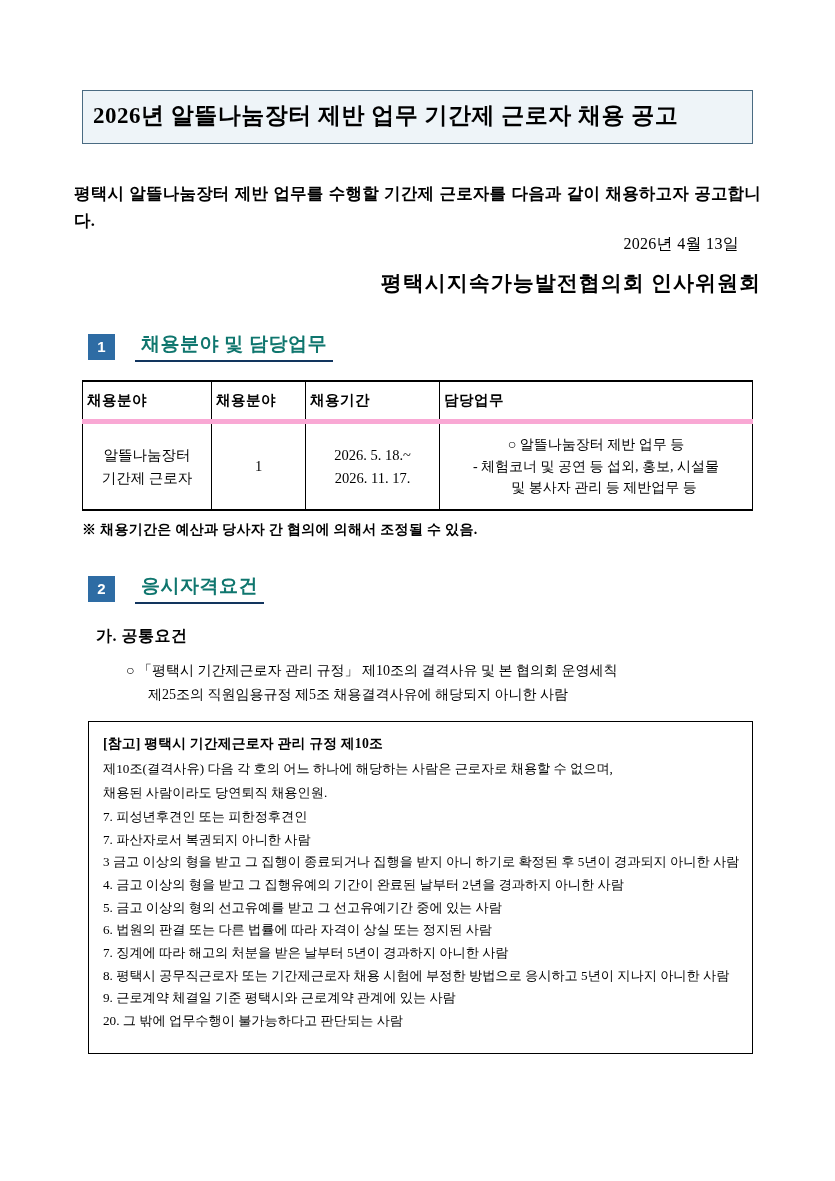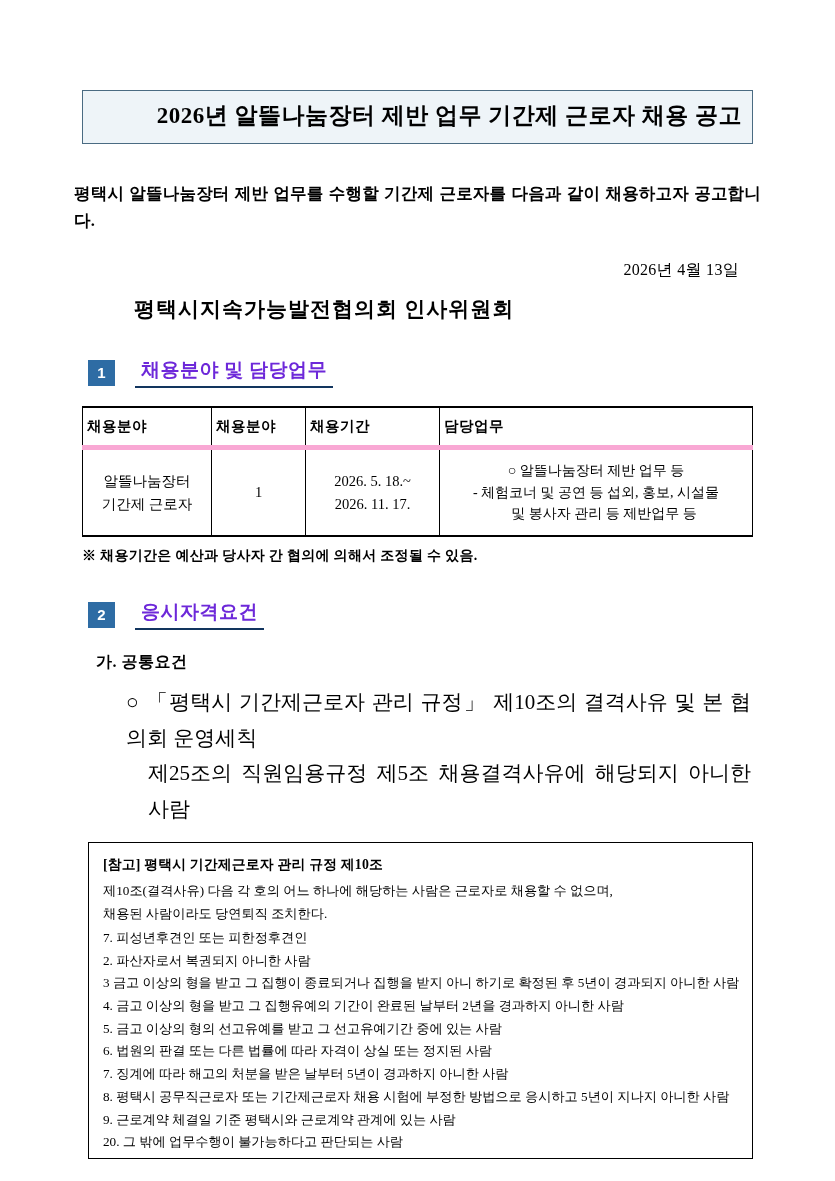--- a/index.html
+++ b/index.html
@@ -20,21 +20,21 @@
     height: 1181px;
     box-sizing: border-box;
     padding: 70px 74px 40px 74px;
     position: relative;
   }
 
   
   .title-box {
     border: 1px solid #4a6b82;
     background: #eef4f8;
-    text-align: right;
+    text-align: left;
     padding: 11px 10px 13px 10px;
     margin: 20px 8px 0 8px;
   }
   .title-box .title-text {
     font-size: 23px;
     font-weight: bold;
     letter-spacing: 0.5px;
     line-height: 1.2;
   }
 
@@ -42,29 +42,28 @@
   .intro {
     margin-top: 36px;
     font-size: 16.5px;
     line-height: 1.65;
     text-align: justify;
     letter-spacing: 0.2px;
     font-weight: bold;
   }
 
   .date-line {
-    margin-top: 26px;
     text-align: right;
     font-size: 16px;
     padding-right: 22px;
     letter-spacing: 0.3px;
   }
   .org-line {
     margin-top: 14px;
-    text-align: left;
+    text-align: right;
     font-size: 21px;
     font-weight: bold;
     letter-spacing: 1px;
     padding-left: 60px;
   }
 
   
   .section-head {
     display: flex;
     align-items: center;
@@ -80,21 +79,21 @@
     display: flex;
     align-items: center;
     justify-content: center;
     font-family: "Liberation Sans", sans-serif;
     margin-left: 14px;
   }
   .section-title {
     margin-left: 20px;
     font-size: 19px;
     font-weight: bold;
-    color: #6d28d9;
+    color: #0f766e;
     border-bottom: 2px solid #12355e;
     padding: 0 6px 3px 6px;
     letter-spacing: 0.5px;
   }
 
   
   table.recruit {
     margin: 18px 8px 0 8px;
     width: calc(100% - 16px);
     border-collapse: collapse;
@@ -138,32 +137,32 @@
 
   
   .sub-head {
     margin: 22px 0 0 22px;
     font-size: 16px;
     font-weight: bold;
     letter-spacing: 0.5px;
   }
   .bullet-item {
     margin: 12px 0 0 52px;
-    font-size: 21px;
+    font-size: 14px;
     line-height: 1.7;
     text-align: justify;
     padding-right: 10px;
   }
   .bullet-item .cont { display: block; padding-left: 22px; }
 
   
   .ref-box {
     margin: 14px 8px 0 14px;
     border: 1.5px solid #000;
-    padding: 10px 14px 4px 14px;
+    padding: 10px 14px 20px 14px;
     font-size: 13.2px;
     line-height: 1.72;
   }
   .ref-title {
     font-weight: bold;
     font-size: 13.8px;
     margin-bottom: 3px;
     letter-spacing: 0.2px;
   }
   .ref-lead { margin-bottom: 1px; }
@@ -227,23 +226,23 @@
   <div class="sub-head">가. 공통요건</div>
 
   <div class="bullet-item">
     <span>○ 「평택시 기간제근로자 관리 규정」 제10조의 결격사유 및 본 협의회 운영세칙</span>
     <span class="cont">제25조의 직원임용규정 제5조 채용결격사유에 해당되지 아니한 사람</span>
   </div>
 
   <div class="ref-box">
     <div class="ref-title">[참고] 평택시 기간제근로자 관리 규정 제10조</div>
     <div class="ref-lead">제10조(결격사유) 다음 각 호의 어느 하나에 해당하는 사람은 근로자로 채용할 수 없으며,</div>
-    <div class="ref-lead">채용된 사람이라도 당연퇴직 조치한다.</div>
+    <div class="ref-lead">채용된 사람이라도 당연퇴직 채용인원.</div>
     <div class="ref-line">7. 피성년후견인 또는 피한정후견인</div>
-    <div class="ref-line">2. 파산자로서 복권되지 아니한 사람</div>
+    <div class="ref-line">7. 파산자로서 복권되지 아니한 사람</div>
     <div class="ref-line">3 금고 이상의 형을 받고 그 집행이 종료되거나 집행을 받지 아니 하기로 확정된 후 5년이 경과되지 아니한 사람</div>
     <div class="ref-line">4. 금고 이상의 형을 받고 그 집행유예의 기간이 완료된 날부터 2년을 경과하지 아니한 사람</div>
     <div class="ref-line">5. 금고 이상의 형의 선고유예를 받고 그 선고유예기간 중에 있는 사람</div>
     <div class="ref-line">6. 법원의 판결 또는 다른 법률에 따라 자격이 상실 또는 정지된 사람</div>
     <div class="ref-line">7. 징계에 따라 해고의 처분을 받은 날부터 5년이 경과하지 아니한 사람</div>
     <div class="ref-line">8. 평택시 공무직근로자 또는 기간제근로자 채용 시험에 부정한 방법으로 응시하고 5년이 지나지 아니한 사람</div>
     <div class="ref-line">9. 근로계약 체결일 기준 평택시와 근로계약 관계에 있는 사람</div>
     <div class="ref-line">20. 그 밖에 업무수행이 불가능하다고 판단되는 사람</div>
   </div>
 

